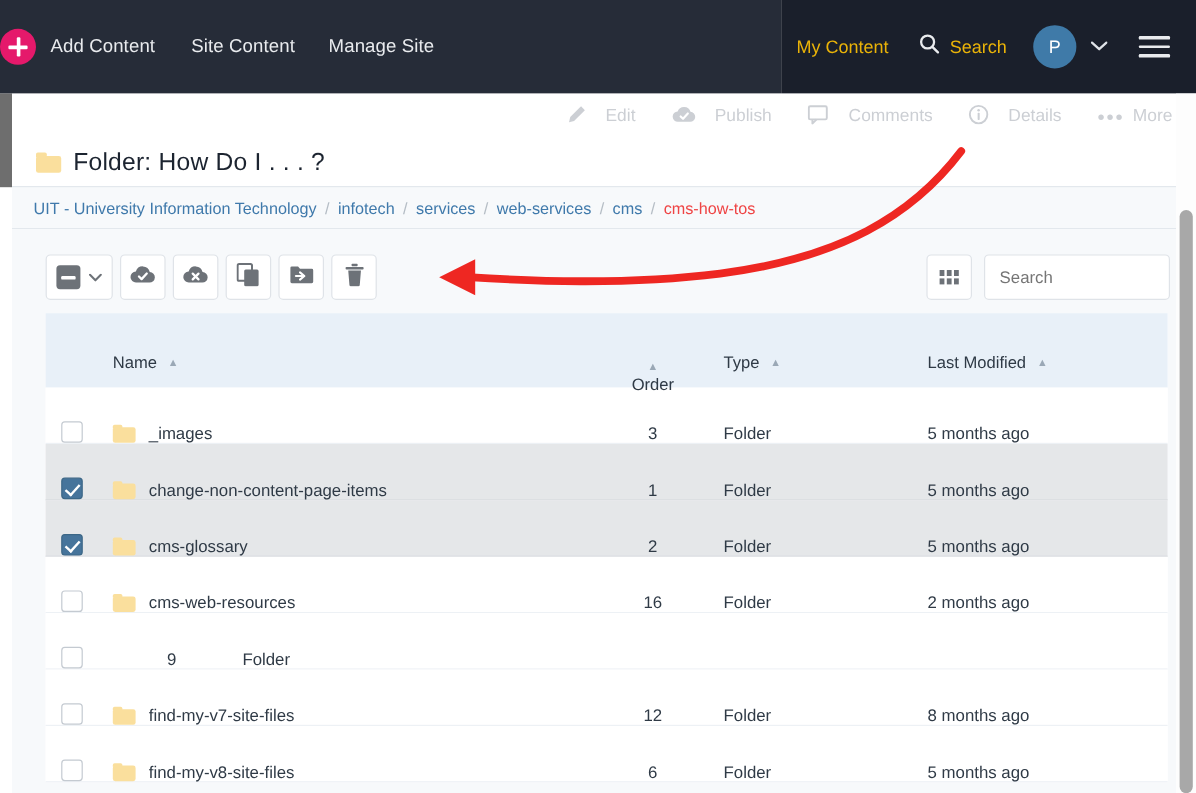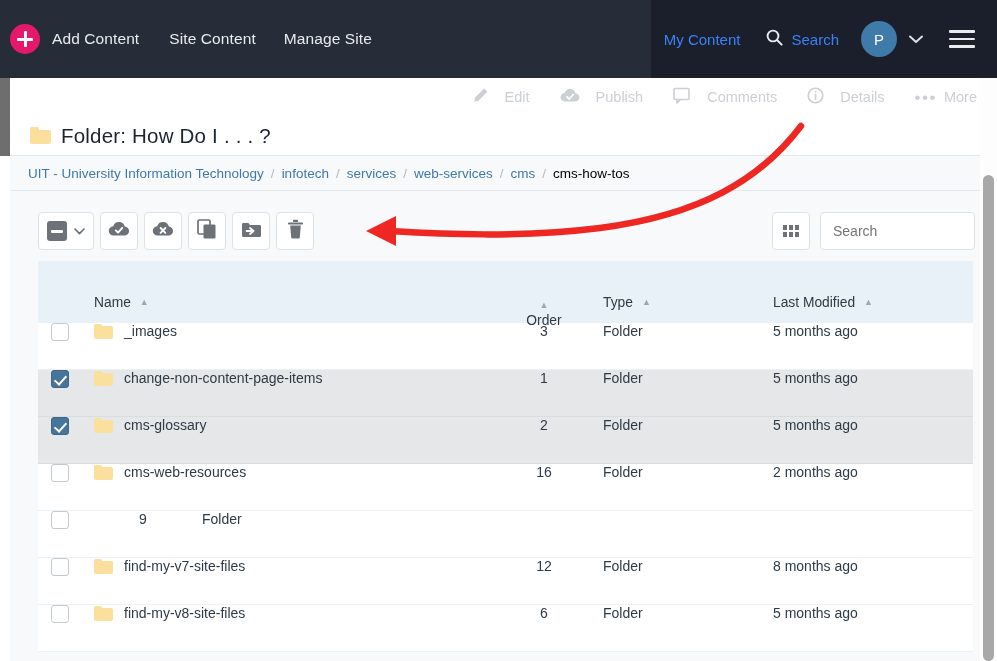--- a/index.html
+++ b/index.html
@@ -8,41 +8,41 @@
     font-family: "Liberation Sans", sans-serif;
     background: #ffffff;
     overflow: hidden;
   }
   .screen { position: relative; width: 997px; height: 661px; overflow: hidden; background:#fff; }
 
   
   .topnav { position:absolute; left:0; top:0; width:997px; height:78px; display:flex; }
   .topnav-left {
     background:#262c38; height:78px; display:flex; align-items:center;
-    padding-left:10px; flex: 0 0 651px;
+    flex: 0 0 651px;
   }
   .topnav-right {
     background:#1a1f2b; height:78px; flex:1; display:flex; align-items:center;
     justify-content:flex-end; padding-right:22px;
   }
   .plus-btn {
     width:30px; height:30px; border-radius:50%; background:#e5196b;
     position:relative; flex:0 0 auto; margin-right:12px;
   }
   .plus-btn::before, .plus-btn::after {
     content:""; position:absolute; background:#fff; border-radius:1px;
   }
   .plus-btn::before { left:7px; top:13.5px; width:16px; height:3px; }
   .plus-btn::after  { top:7px; left:13.5px; height:16px; width:3px; }
   .nav-link {
     color:#e9ebee; font-size:15.5px; margin-right:28px; white-space:nowrap;
     letter-spacing:0.1px; cursor:pointer;
   }
   .nav-link.first { margin-right:30px; }
-  .nav-right-link { color:#3b82f6; font-size:15px; margin-right:26px; white-space:nowrap; cursor:pointer; }
+  .nav-right-link { color:#eab308; font-size:15px; margin-right:26px; white-space:nowrap; cursor:pointer; }
   .search-nav { display:flex; align-items:center; margin-right:22px; cursor:pointer; }
   .search-nav svg { margin-right:8px; }
   .avatar-wrap { display:flex; align-items:center; margin-right:26px; cursor:pointer; }
   .avatar {
     width:36px; height:36px; border-radius:50%; background:#3f7aa8;
     color:#fff; font-size:15px; display:flex; align-items:center; justify-content:center;
   }
   .chev { margin-left:12px; color:#dfe3e8; }
   .hamburger { display:flex; flex-direction:column; gap:5px; cursor:pointer; }
   .hamburger span { display:block; width:26px; height:2.5px; background:#e9ebee; border-radius:1px; }
@@ -67,21 +67,21 @@
   .folder-ico .body { position:absolute; left:0; top:3px; width:21px; height:14px; background:#fadf9d; border-radius:2px; }
   .page-title { font-size:20.5px; color:#1c2430; font-weight:400; letter-spacing:0.2px; }
 
   
   .crumbbar {
     position:absolute; left:10px; top:155px; width:987px; height:36px;
     background:#f7f9fb; border-top:1px solid #e3e8ed; border-bottom:1px solid #e3e8ed;
     display:flex; align-items:center; padding-left:18px; font-size:13.5px;
   }
   .crumb { color:#3f79ab; cursor:pointer; white-space:nowrap; }
-  .crumb.last { color:#000000; cursor:default; }
+  .crumb.last { color:#ef4444; cursor:default; }
   .crumb-sep { color:#b4bcc4; margin:0 7px; }
 
   
   .pane { position:absolute; left:10px; top:191px; width:975px; height:470px; background:#f7f9fb; }
 
   .toolbar { position:absolute; left:38px; top:212px; display:flex; align-items:center; }
   .tbtn {
     width:38px; height:38px; background:#fff; border:1px solid #dfe3e8; border-radius:4px;
     display:flex; align-items:center; justify-content:center; margin-right:6px; cursor:pointer;
   }
@@ -105,21 +105,21 @@
   .th { font-size:13.8px; color:#2f3a46; display:flex; align-items:center; padding-bottom:13px; }
   .th .caret { margin-left:9px; color:#9aa8b6; font-size:9px; line-height:1; }
   .col-chk { width:46px; flex:0 0 46px; }
   .col-name { flex:1 1 auto; padding-left:10px; }
   .col-order { width:118px; flex:0 0 118px; justify-content:center; position:relative; }
   .col-order .ordlabel { position:absolute; top:12px; left:0; width:100%; text-align:center; }
   .col-order .caret { margin-left:0; }
   .col-type { width:170px; flex:0 0 170px; padding-left:0; }
   .col-mod { width:200px; flex:0 0 200px; }
 
-  .trow { height:47px; display:flex; align-items:flex-start; border-bottom:1px solid #edf1f5; background:#fff; font-size:14px; color:#2f3a46; }
+  .trow { height:47px; display:flex; align-items:flex-end; border-bottom:1px solid #edf1f5; background:#fff; font-size:14px; color:#2f3a46; }
   .trow.sel { background:#e5e7e9; border-bottom:1px solid #dadde0; }
   .cell { display:flex; align-items:center; }
   .chkbox { width:18px; height:18px; border:1px solid #c4cad1; border-radius:3px; background:#fff; margin-left:13px; cursor:pointer; }
   .chkbox.on { background:#46749b; border-color:#3c6787; position:relative; }
   .chkbox.on::after {
     content:""; position:absolute; left:5px; top:2px; width:5px; height:10px;
     border:solid #fff; border-width:0 2.2px 2.2px 0; transform:rotate(42deg);
   }
   .rowfolder { width:19px; height:15px; margin-left:10px; margin-right:11px; position:relative; flex:0 0 auto; }
   .rowfolder .tab { position:absolute; left:0; top:0; width:8px; height:3.5px; background:#fadf9d; border-radius:1.5px 1.5px 0 0; }

